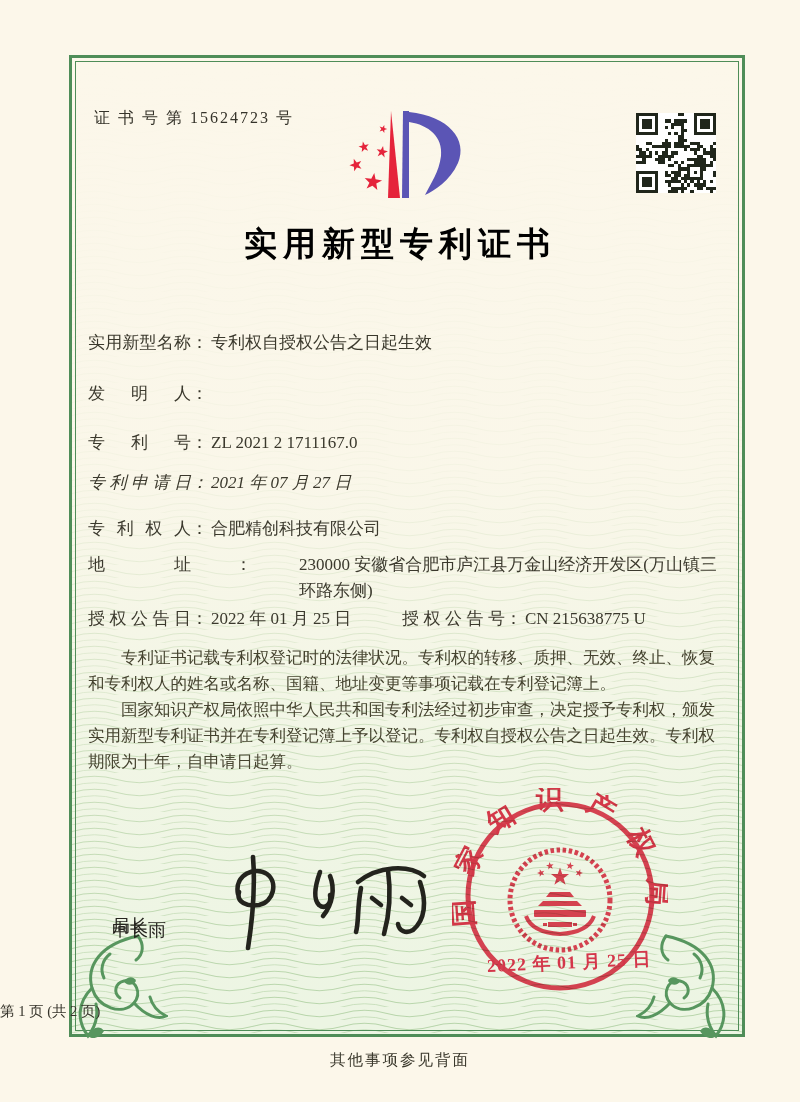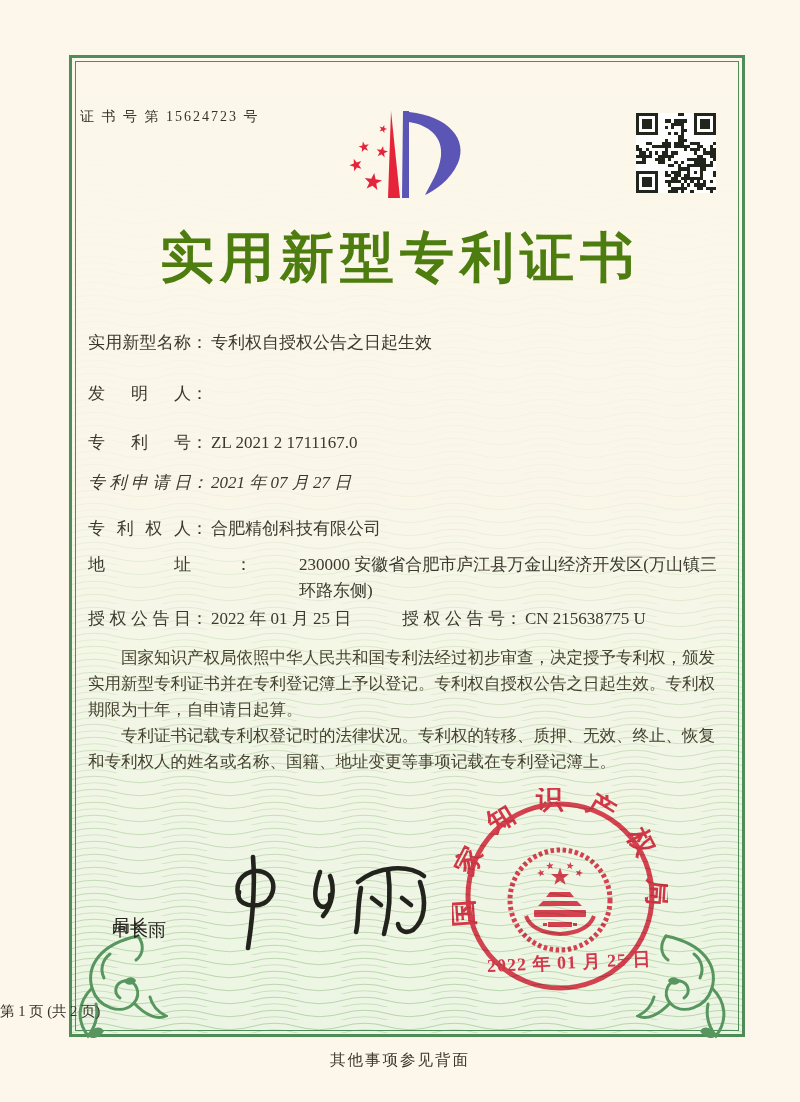--- a/index.html
+++ b/index.html
@@ -5,25 +5,25 @@
   html,body{margin:0;padding:0;background:#e9e6dc;}
   .page{position:relative;width:800px;height:1102px;background:#fcf7ea;overflow:hidden;
         font-family:"Liberation Serif","DejaVu Serif",serif;color:#3b392d;}
   
   .frame{position:absolute;left:69px;top:55px;width:670px;height:976px;
          border:3px solid #4f8d58;z-index:3;pointer-events:none;}
   .frame::after{content:"";position:absolute;inset:3px;border:1px solid #4f8d58;}
   .waves{position:absolute;left:72px;top:58px;z-index:1;}
   .ornament{position:absolute;z-index:4;}
   .content{position:absolute;z-index:5;}
-  .cert-no{left:80px;top:108px;font-size:14px;letter-spacing:2px;color:#35332a;}
+  .cert-no{left:94px;top:108px;font-size:16px;letter-spacing:2px;color:#35332a;}
   .logo{left:328px;top:106px;}
   .qr{left:636px;top:112px;}
-  .title{left:0;right:0;top:222px;text-align:center;font-size:54px;font-weight:bold;
-         letter-spacing:6px;color:#4d7c0f;}
+  .title{left:0;right:0;top:222px;text-align:center;font-size:33px;font-weight:bold;
+         letter-spacing:6px;color:#000000;}
   .f-row{left:88px;width:632px;display:flex;font-size:17px;line-height:1.5;}
   .f-label{width:103px;text-align:justify;text-align-last:justify;flex:none;}
   .f-colon{width:20px;flex:none;}
   .f-value{flex:1;}
   .grant-left{display:flex;width:314px;flex:none;}
   .grant-right{display:flex;flex:1;}
   .paras{left:88px;top:645px;width:628px;font-size:16.5px;line-height:26px;color:#45432f;}
   .paras p{margin:0;text-indent:2em;}
   .officer{left:112px;font-size:18px;font-family:"Liberation Sans","DejaVu Sans",sans-serif;color:#26241f;}
   .sig{left:222px;top:852px;z-index:5;}
@@ -170,22 +170,22 @@
         <span class="f-value">2022 年 01 月 25 日</span>
     </span>
     <span class="grant-right">
       <span class="f-label">授权公告号</span>
         <span class="f-colon">：</span>
         <span class="f-value">CN 215638775 U</span>
     </span>
   </div>
 
   <div class="content paras">
+    <p>专利证书记载专利权登记时的法律状况。专利权的转移、质押、无效、终止、恢复和专利权人的姓名或名称、国籍、地址变更等事项记载在专利登记簿上。</p>
     <p>国家知识产权局依照中华人民共和国专利法经过初步审查，决定授予专利权，颁发实用新型专利证书并在专利登记簿上予以登记。专利权自授权公告之日起生效。专利权期限为十年，自申请日起算。</p>
-    <p>专利证书记载专利权登记时的法律状况。专利权的转移、质押、无效、终止、恢复和专利权人的姓名或名称、国籍、地址变更等事项记载在专利登记簿上。</p>
   </div>
 
   <div class="content officer" style="top:914px;">局长</div>
   <div class="content officer" style="top:918px;">申长雨</div>
 
   <svg class="content sig" width="210" height="104" viewBox="0 0 210 104">
     <g fill="none" stroke="#23231d" stroke-width="4.6" stroke-linecap="round">
       <path d="M16,42 C12,22 34,14 45,22 C56,30 52,50 37,53 C25,55 14,50 17,40"></path>
       <path d="M31,5 C33,30 31,64 26,96"></path>
       <path d="M98,20 C93,34 91,47 97,53 C103,58 110,52 108,43"></path>

